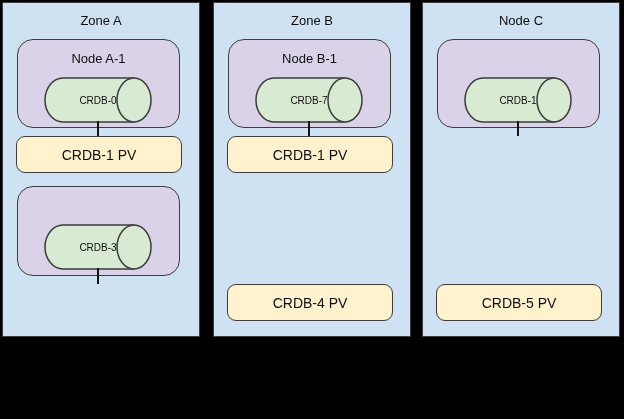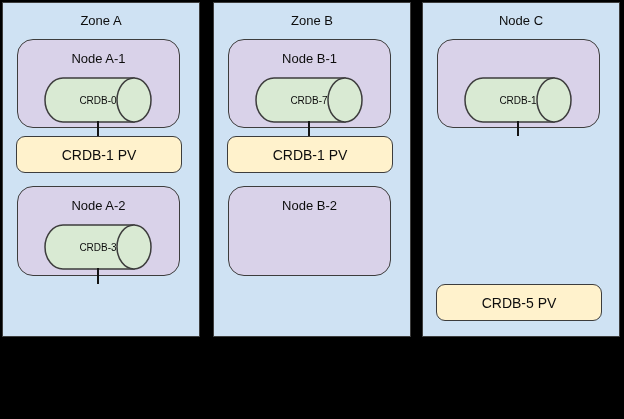--- a/index.html
+++ b/index.html
@@ -69,21 +69,20 @@
         </svg>
         <span class="cyl-label">CRDB-0</span>
       </div>
     </div>
     <div class="connector c1"></div>
     <div class="pv p1">
       <span>CRDB-1 PV</span>
     </div>
 
     <div class="node row2">
-      <div class="node-title">Node A-2</div>
       <div class="cyl">
         <svg width="108" height="46" viewBox="0 0 108 46" aria-hidden="true">
           <path class="cyl-body" d="M 90 1 L 19 1 A 18 22 0 0 0 19 45 L 90 45 Z"></path>
           <ellipse class="cyl-cap" cx="90" cy="23" rx="17" ry="22"></ellipse>
         </svg>
         <span class="cyl-label">CRDB-3</span>
       </div>
     </div>
     <div class="connector c2"></div>
   </section>
@@ -99,22 +98,22 @@
           <ellipse class="cyl-cap" cx="90" cy="23" rx="17" ry="22"></ellipse>
         </svg>
         <span class="cyl-label">CRDB-7</span>
       </div>
     </div>
     <div class="connector c1"></div>
     <div class="pv p1">
       <span>CRDB-1 PV</span>
     </div>
 
-    <div class="node row2">
-      <div class="node-title">Node B-2</div>
+    <div class="pv p2">
+      <span>CRDB-4 PV</span>
     </div>
   </section>
 
   <section class="zone zone-c">
     <div class="zone-title">Node C</div>
 
     <div class="node row1">
       <div class="cyl">
         <svg width="108" height="46" viewBox="0 0 108 46" aria-hidden="true">
           <path class="cyl-body" d="M 90 1 L 19 1 A 18 22 0 0 0 19 45 L 90 45 Z"></path>

